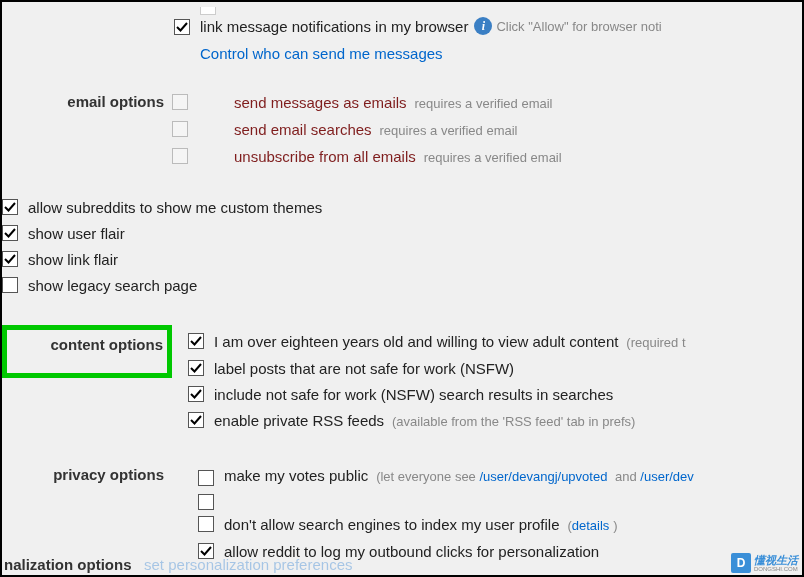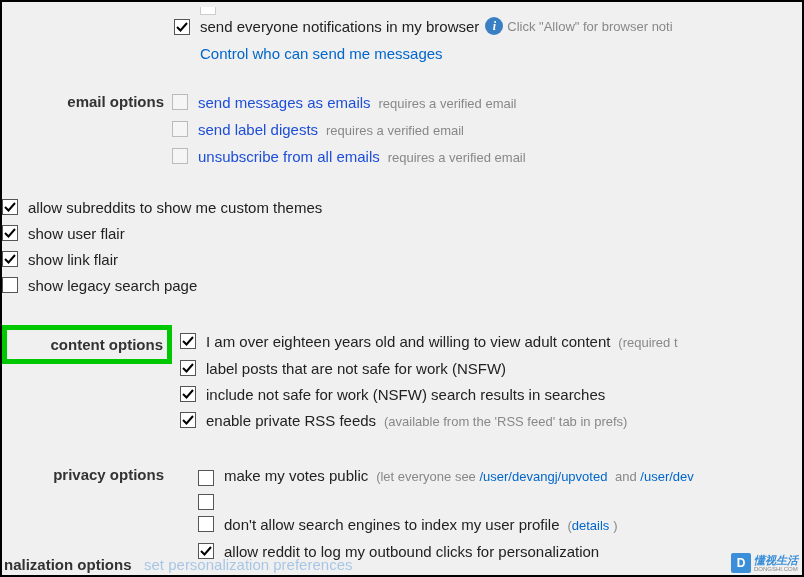--- a/index.html
+++ b/index.html
@@ -32,23 +32,23 @@
     min-width: 170px;
     text-align: right;
     font-weight: bold;
     color: #333;
     padding-right: 8px;
     padding-top: 1px;
     font-size: 15px;
   }
   .section-label.highlighted {
     border: 5px solid #00c800;
-    padding: 6px 4px 6px 6px;
+    padding: 6px 4px 20px 6px;
     width: 170px;
-    margin-right: 8px;
+    margin-right: 16px;
   }
   .options {
     flex: 1;
   }
   .option-row {
     display: flex;
     align-items: flex-start;
     margin-bottom: 4px;
     line-height: 22px;
   }
@@ -68,21 +68,22 @@
   .checkbox.disabled {
     border-color: #bbb;
     background: #f5f5f5;
   }
   .checkbox svg { width: 12px; height: 12px; }
   .label-text {
     color: #222;
     font-size: 15px;
   }
   .label-text.disabled {
-    color: #1d4ed8;
+    color: #7f1d1d;
+    margin-left: 36px;
   }
   .hint {
     color: #888;
     font-size: 13px;
     margin-left: 4px;
   }
   .link {
     color: #0066cc;
     cursor: pointer;
   }
@@ -163,40 +164,40 @@
     <span style="display:inline-block;width:16px;height:8px;border:1.5px solid #ccc;border-top:0;vertical-align:bottom;margin-right:10px;background:#fff;"></span>
     <span style="visibility:hidden;">enable threaded modmail display</span>
   </div>
 
   <div style="margin-left:172px;display:flex;align-items:center;margin-bottom:0;">
     <span class="checkbox">
       <svg viewBox="0 0 12 12">
           <path d="M1 6 L4.5 9.5 L11 2" stroke="#000" stroke-width="2" fill="none"></path>
         </svg>
     </span>
-    <span class="label-text">send everyone notifications in my browser</span>
+    <span class="label-text">link message notifications in my browser</span>
     <span class="info-icon">i</span>
     <span class="info-text">Click "Allow" for browser noti</span>
   </div>
 
   <div class="link-row">
     <span class="link">Control who can send me messages</span>
   </div>
 
   <div class="section">
     <div class="section-label">email options</div>
     <div class="options">
       <div class="option-row">
         <span class="checkbox disabled"></span>
         <span><span class="label-text disabled">send messages as emails</span>
         <span class="hint">requires a verified email</span></span>
       </div>
       <div class="option-row">
         <span class="checkbox disabled"></span>
-        <span><span class="label-text disabled">send label digests</span>
+        <span><span class="label-text disabled">send email searches</span>
         <span class="hint">requires a verified email</span></span>
       </div>
       <div class="option-row">
         <span class="checkbox disabled"></span>
         <span><span class="label-text disabled">unsubscribe from all emails</span>
         <span class="hint">requires a verified email</span></span>
       </div>
     </div>
   </div>
 

